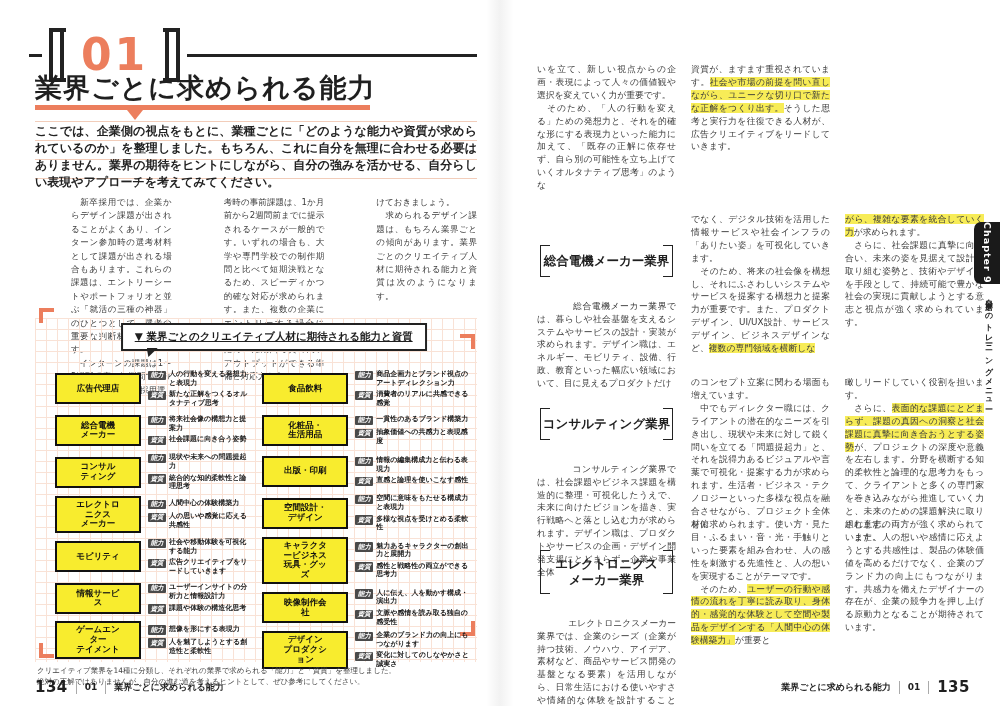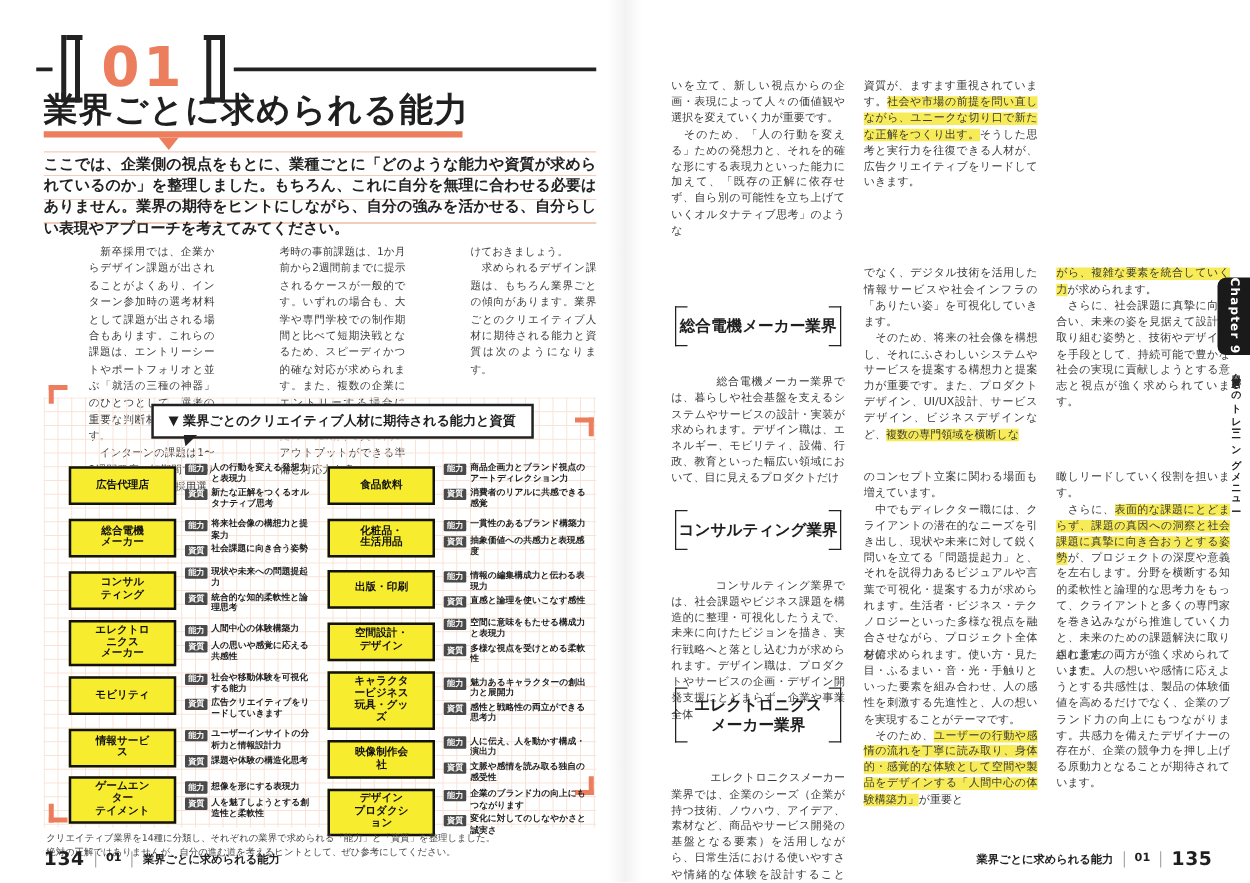--- a/index.html
+++ b/index.html
@@ -39,33 +39,33 @@
   
   .table-area{position:absolute;left:0;top:318px;width:442px;height:344px;
     background-image:linear-gradient(#F9E2D6 1px,transparent 1px),linear-gradient(90deg,#F9E2D6 1px,transparent 1px);
     background-size:11px 11px;background-position:0 0;}
   .cb{position:absolute;width:15px;height:15px;}
   .cb.tl{left:4px;top:-10px;border-left:4px solid #EC7E5D;border-top:4px solid #EC7E5D;}
   .cb.tr{right:2px;top:16px;border-right:4px solid #EC7E5D;border-top:4px solid #EC7E5D;}
   .cb.bl{left:4px;bottom:4px;border-left:4px solid #EC7E5D;border-bottom:4px solid #EC7E5D;}
   .cb.br{right:2px;bottom:26px;border-right:4px solid #EC7E5D;border-bottom:4px solid #EC7E5D;}
   .table-title{position:absolute;left:54%;top:5px;transform:translateX(-50%);background:#fff;
-    border:2px solid #222;padding:5px 12px;font-size:10.5px;font-weight:bold;color:#1f1f1f;white-space:nowrap;}
+    border:2px solid #222;padding:5px 12px;font-size:10.5px;font-weight:bold;color:#1f1f1f;white-space:nowrap;text-decoration:underline;}
   .table-title::after{content:"";position:absolute;left:24px;bottom:-8px;width:11px;height:9px;
     background:#222;clip-path:polygon(0 0,100% 0,15% 100%);}
   .trows{position:absolute;left:20px;right:4px;top:52px;display:grid;grid-template-columns:1fr 1.08fr;column-gap:12px;}
   .tcolumn{display:flex;flex-direction:column;gap:5px;}
   .tpair{display:flex;align-items:center;gap:7px;min-height:36px;}
   .tlabel{width:86px;min-height:31px;background:#F8EC2E;border:2px solid #111;display:flex;
     align-items:center;justify-content:center;text-align:center;font-size:8.5px;font-weight:bold;
     color:#111;line-height:1.15;white-space:pre-line;flex:none;padding:2px 18px;}
   .tentries{display:flex;flex-direction:column;gap:3px;flex:1;}
   .tentry{display:flex;align-items:flex-start;gap:3px;}
   .ttag{flex:none;background:#4a4a4a;color:#fff;font-size:6.5px;line-height:1;padding:1.5px 2.5px;
-    border-radius:1px;font-weight:bold;margin-top:.5px;}
+    border-radius:1px;font-weight:bold;margin-top:.5px;font-style:italic;}
   .ttext{font-size:7px;line-height:8.6px;font-weight:600;color:#222;}
   .tcaption{position:absolute;left:2px;top:666px;font-size:7.5px;line-height:1.45;color:#444;white-space:pre-line;}
 
   .pfooter{position:absolute;bottom:10px;display:flex;align-items:center;gap:8px;}
   .pfooter.left{left:0;}
   .pfooter .pg{font-size:15px;font-weight:bold;color:#1f1f1f;letter-spacing:.5px;}
   .pfooter .ch{font-size:9px;font-weight:bold;color:#1f1f1f;}
   .pfooter .ft{font-size:9px;font-weight:bold;color:#1f1f1f;}
   .pfooter .sep{width:1px;height:13px;background:#aaa;}
 

